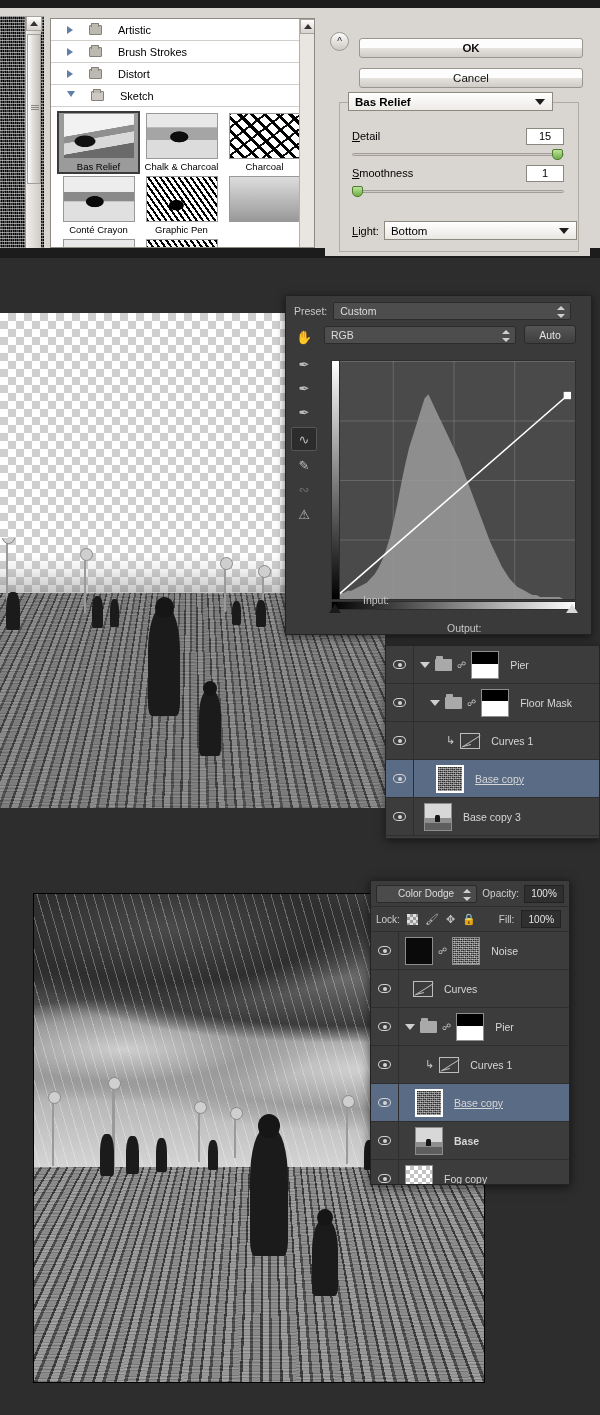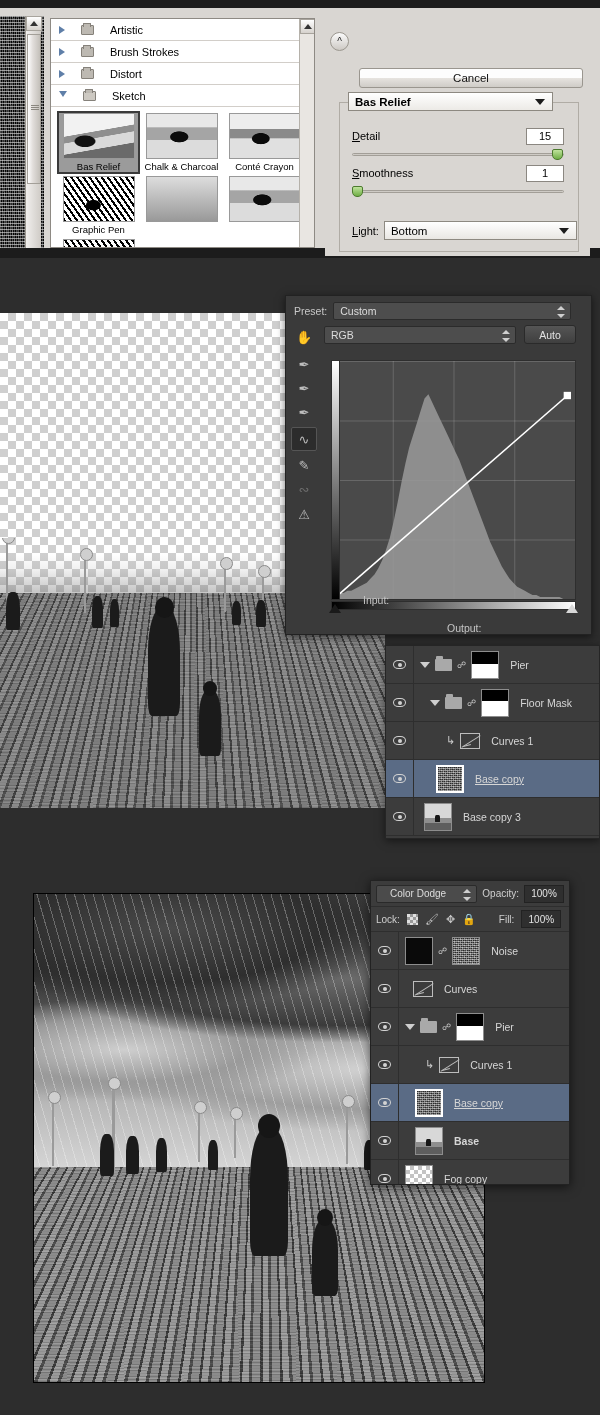--- a/index.html
+++ b/index.html
@@ -49,21 +49,21 @@
   .fg-grip { position:absolute; left:3px; top:70px; width:8px; height:5px;
     background:repeating-linear-gradient(180deg,#8b8780 0 1px, transparent 1px 2px); }
 
   .fg-list {
     position:absolute; left:50px; top:10px; width:265px; height:230px;
     background:#fff; border:1px solid #8e8a84;
     overflow:hidden;
   }
   .fg-cat {
     height:22px; display:flex; align-items:center; gap:16px;
-    padding-left:8px; border-bottom:1px solid #d2cec9;
+    padding-left:16px; border-bottom:1px solid #d2cec9;
     font-size:11px; color:#000;
   }
   .fg-cat.sel { font-weight:normal; }
   .tri { width:0;height:0; border-top:4px solid transparent; border-bottom:4px solid transparent; border-left:6px solid #5f7fa8; }
   .tri.open { border-left:4px solid transparent; border-right:4px solid transparent; border-top:6px solid #5f7fa8; }
   .folder {
     width:13px;height:10px; background:#bdb9b2; border:1px solid #85817a; border-radius:1px; position:relative;
   }
   .folder::before { content:""; position:absolute; left:1px; top:-3px; width:6px;height:3px;background:#bdb9b2;border:1px solid #85817a;border-bottom:none;border-radius:1px 1px 0 0; }
   .folder.open { background:#cdc9c2; }
@@ -352,21 +352,21 @@
 
   .layersB {
     position:absolute; left:370px; top:880px; width:200px; height:305px;
     background:#3c3c3c; border:1px solid #222;
     box-shadow:0 2px 10px rgba(0,0,0,.6);
     overflow:hidden;
   }
   .lb-top { height:26px; display:flex; align-items:center; gap:5px; padding:0 5px; border-bottom:1px solid #2e2e2e; }
   .lb-blend {
     width:112px; height:18px; background:#4b4b4b; border:1px solid #2a2a2a; border-radius:2px;
-    font-size:10px; color:#dddddd; display:flex; align-items:center; padding-left:13px; position:relative;
+    font-size:10px; color:#dddddd; display:flex; align-items:center; padding-left:21px; position:relative;
   }
   .lb-lbl { font-size:10px; color:#cfcfcf; }
   .lb-val {
     height:18px; min-width:40px; background:#2f2f2f; border:1px solid #222;
     font-size:10px; color:#e3e3e3; display:flex; align-items:center; justify-content:center; padding:0 4px;
   }
   .lb-lock { height:25px; display:flex; align-items:center; gap:7px; padding:0 5px; border-bottom:1px solid #2e2e2e; }
   .lock-ico { font-size:11px; color:#c4c4c4; }
   .lock-chk {
     width:11px;height:11px;
@@ -423,20 +423,24 @@
       <div class="fg-grid">
         <div class="fg-item sel">
           <div class="fg-thumb th-basrelief"></div>
           <div class="fg-label">Bas Relief</div>
         </div>
         <div class="fg-item">
           <div class="fg-thumb th-chalk"></div>
           <div class="fg-label">Chalk &amp; Charcoal</div>
         </div>
         <div class="fg-item">
+          <div class="fg-thumb th-charcoal"></div>
+          <div class="fg-label">Charcoal</div>
+        </div>
+        <div class="fg-item">
           <div class="fg-thumb th-conte"></div>
           <div class="fg-label">Conté Crayon</div>
         </div>
         <div class="fg-item">
           <div class="fg-thumb th-graphicpen"></div>
           <div class="fg-label">Graphic Pen</div>
         </div>
         <div class="fg-item">
           <div class="fg-thumb th-partial"></div>
         </div>
@@ -450,20 +454,21 @@
 
       <div class="fg-list-scroll">
         <div class="fg-scroll-btn top">
           <span class="fg-arrow-up"></span>
         </div>
       </div>
     </div>
 
     <div class="fg-right">
       <div class="collapse-btn">^</div>
+      <div class="btn-std btn-ok">OK</div>
       <div class="btn-std btn-cancel">Cancel</div>
 
       <div class="fg-params">
         <div class="fg-filter-select">
           <span>Bas Relief</span>
           <span class="sel-arrow"></span>
         </div>
 
         <div class="param-row" style="top:25px;">
           <span class="param-label"><u>D</u>etail</span>

